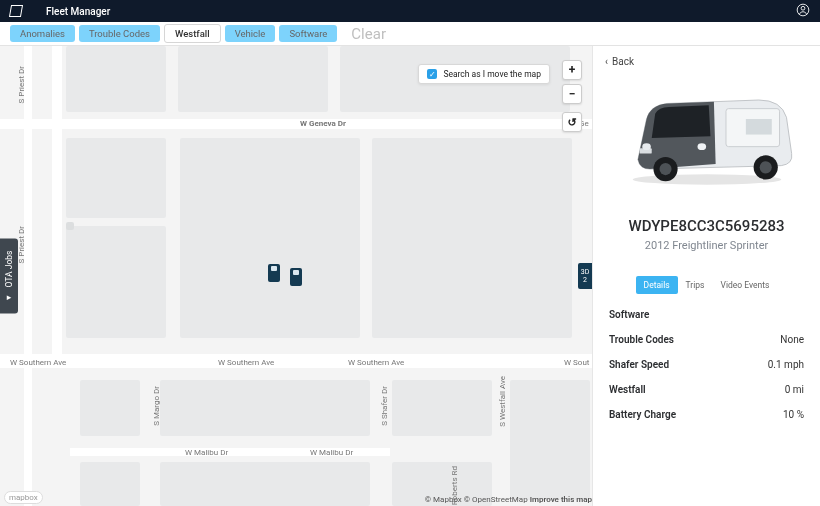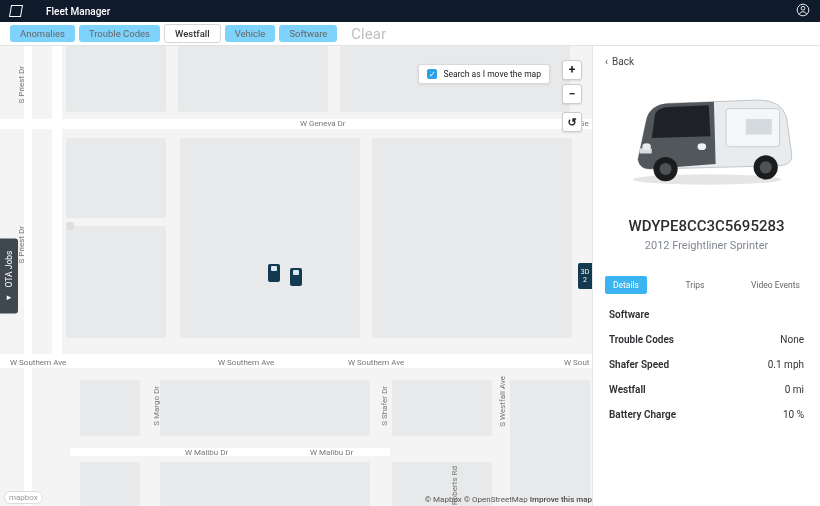--- a/index.html
+++ b/index.html
@@ -32,21 +32,21 @@
 .marker::after { content:''; position:absolute; top:2px; left:3px; width:6px; height:5px; background:#d9e7f0; border-radius:1px;}
 .map3d { position: absolute; right: 0; top: 50%; transform: translateY(-50%); width: 14px; height: 26px; background: #143a52; color: #fff; font-size: 7px; display:flex; flex-direction:column; align-items:center; justify-content:center; border-radius: 2px 0 0 2px; }
 .attrib { position: absolute; bottom: 2px; right: 0; font-size: 8px; color: #555; }
 .attrib strong { font-weight: 600; }
 .mapbox-badge { position: absolute; bottom: 2px; left: 4px; font-size: 8px; color: #999; border:1px solid #ddd; padding:1px 4px; border-radius:8px; background:#fff;}
 .detail { width: 228px; border-left: 1px solid #e6e6e6; padding: 10px 12px 0 12px; display:flex; flex-direction:column; }
 .back { font-size: 10px; color: #444; cursor: pointer; display:flex; align-items:center; gap:4px; }
 .van-img { width: 100%; height: 130px; margin-top: 6px; display:flex; align-items:center; justify-content:center; }
 .vin { text-align: center; font-size: 15px; font-weight: 500; margin-top: 14px; color: #2b2d30; }
 .model { text-align: center; font-size: 11px; color: #808790; margin-top: 4px; }
-.subtabs { display:flex; justify-content:space-between; gap:0; margin-top: 24px; margin-bottom: 8px; }
+.subtabs { display:flex; justify-content:center; gap:0; margin-top: 24px; margin-bottom: 8px; }
 .subtabs div { font-size: 8.5px; padding: 4px 8px; color: #666; cursor:pointer; border-radius: 2px; }
 .subtabs div.active { background: #3cb4f2; color:#fff; }
 .rows { flex:1; }
 .row { display:flex; justify-content:space-between; padding: 7px 4px; font-size: 10px; }
 .row .k { font-weight: 600; color: #2b2d30; }
 .row .v { color: #333; }
 .schedule { margin: 0 auto 14px; background: #45c0f5; color: #fff; border: none; padding: 8px 18px; font-size: 10px; border-radius: 3px; cursor:pointer; }
 </style>
 </head>
 <body>
@@ -98,21 +98,21 @@
     <div class="block" style="left:392px;top:334px;width:100px;height:56px;"></div>
     <div class="block" style="left:510px;top:334px;width:80px;height:120px;"></div>
     <div class="block" style="left:80px;top:416px;width:60px;height:44px;"></div>
     <div class="block" style="left:160px;top:416px;width:210px;height:44px;"></div>
     <div class="block" style="left:392px;top:416px;width:100px;height:44px;"></div>
 
     <div class="block" style="left:66px;top:176px;width:8px;height:8px;background:#dcdedf;"></div>
 
     <div class="label vert" style="left:17px;top:20px;">S Priest Dr</div>
     <div class="label vert" style="left:17px;top:180px;">S Priest Dr</div>
-    <div class="label" style="left:300px;top:73px;">W Geneva Dr</div>
+    <div class="label" style="left:300px;top:73px;font-weight:bold;">W Geneva Dr</div>
     <div class="label" style="left:570px;top:73px;">W Ge</div>
     <div class="label" style="left:10px;top:312px;">W Southern Ave</div>
     <div class="label" style="left:218px;top:312px;">W Southern Ave</div>
     <div class="label" style="left:348px;top:312px;">W Southern Ave</div>
     <div class="label" style="left:564px;top:312px;">W Sout</div>
     <div class="label" style="left:185px;top:402px;">W Malibu Dr</div>
     <div class="label" style="left:310px;top:402px;">W Malibu Dr</div>
     <div class="label vert" style="left:152px;top:340px;">S Margo Dr</div>
     <div class="label vert" style="left:380px;top:340px;">S Shafer Dr</div>
     <div class="label vert" style="left:498px;top:330px;">S Westfall Ave</div>

